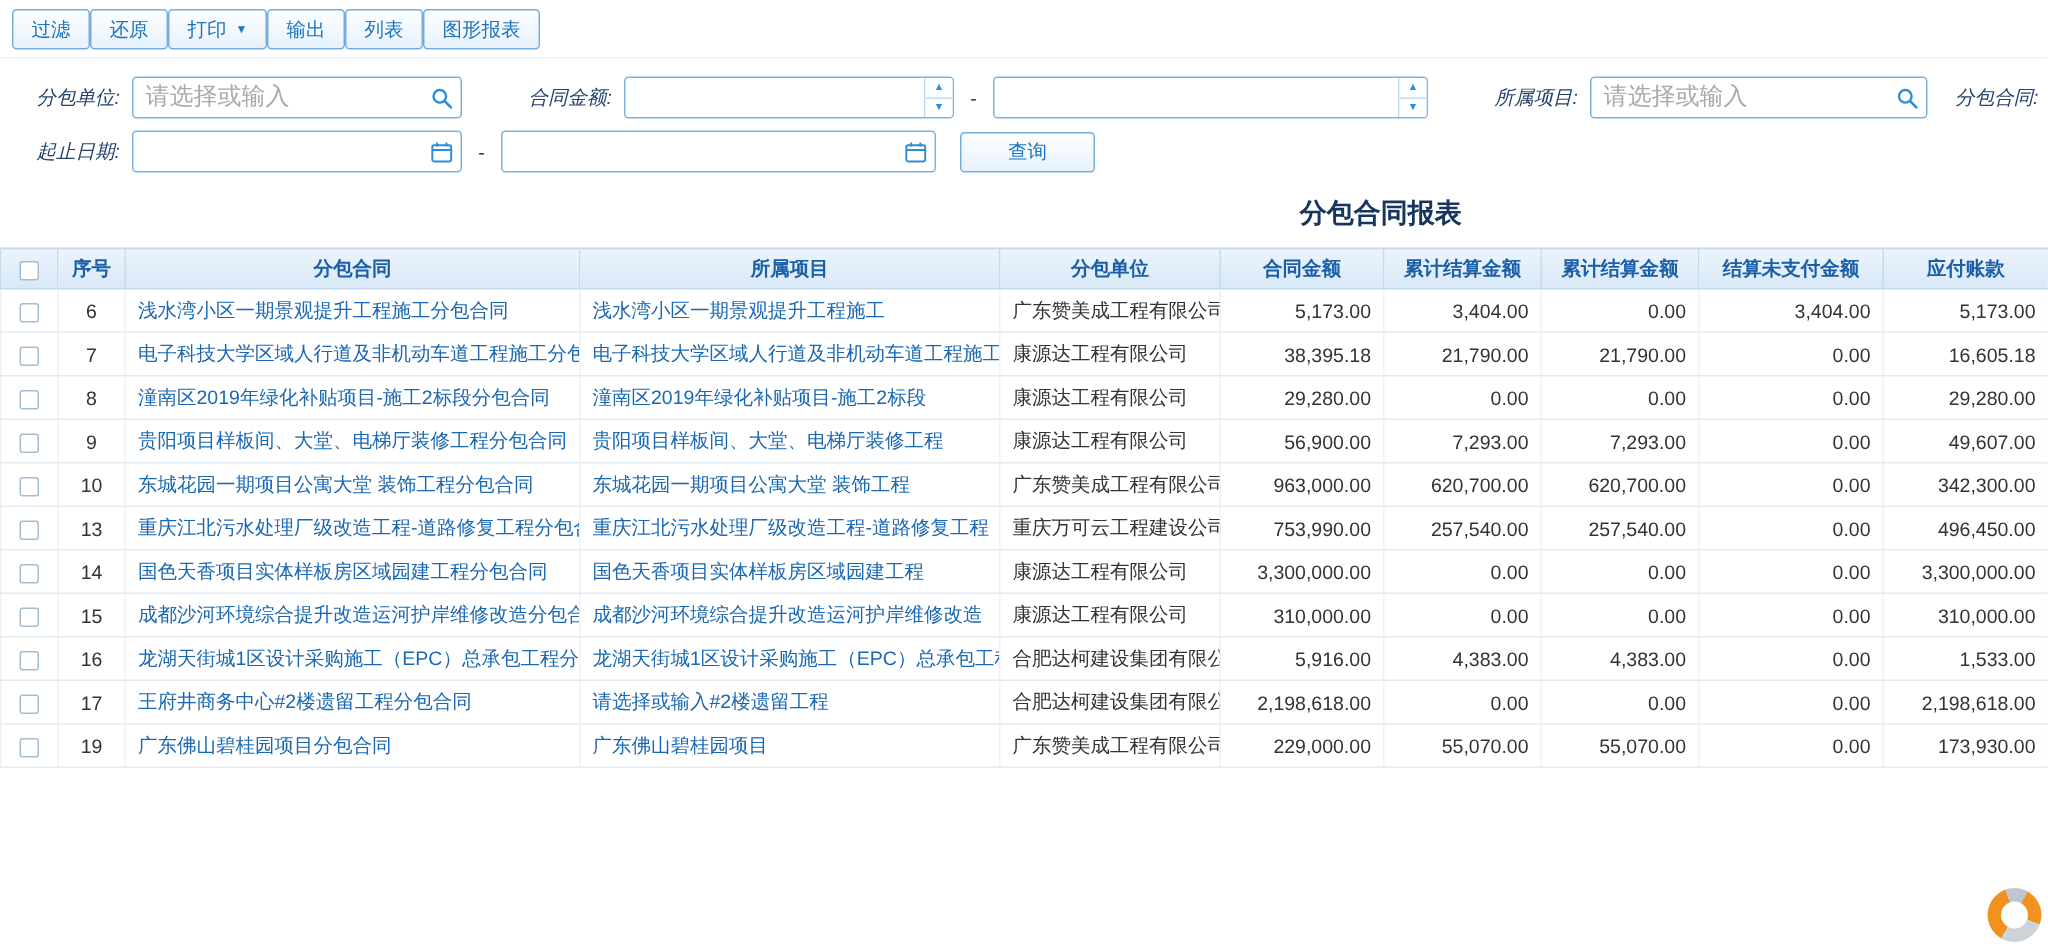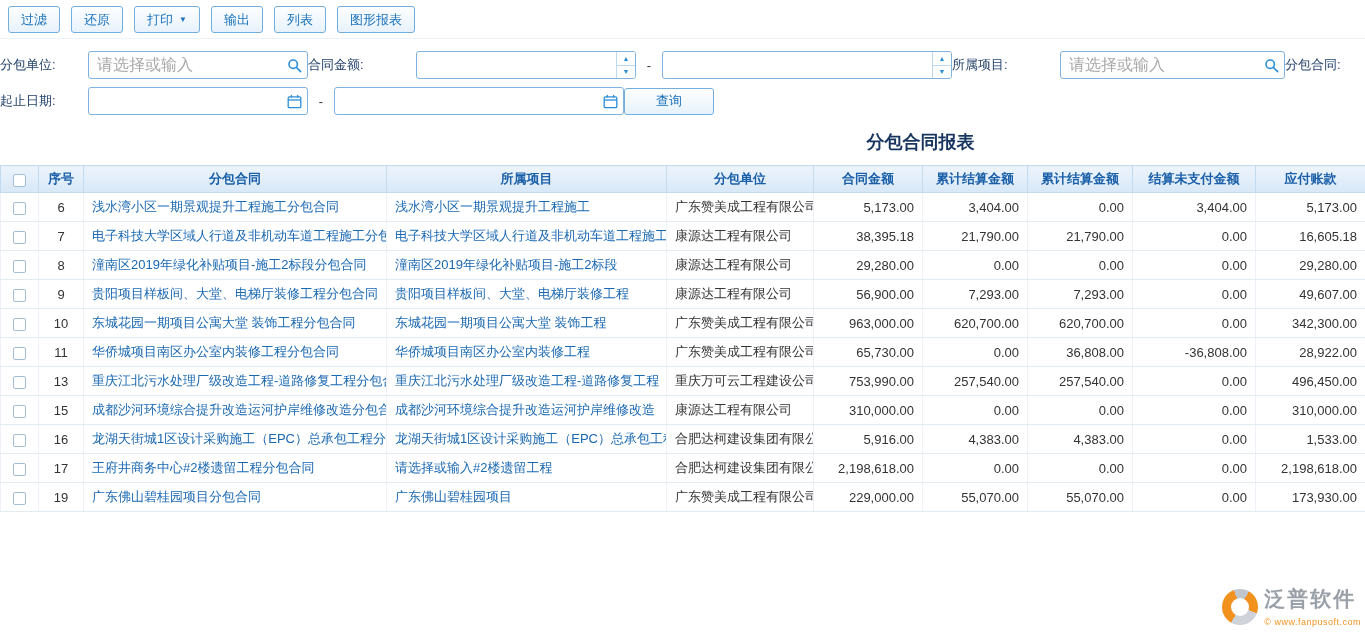--- a/index.html
+++ b/index.html
@@ -8,21 +8,21 @@
     font-family: "Liberation Sans", sans-serif;
     background: #ffffff;
     position: relative;
     font-size: 13px;
   }
 
   
   .toolbar {
     display: flex;
     align-items: center;
-    gap: 11px;
+    gap: 0;
     padding: 6px 8px 5px 8px;
     border-bottom: 1px solid #eef3f8;
   }
   .btn {
     background: linear-gradient(#fdfeff, #e7f2fc);
     border: 1px solid #74aede;
     color: #1b74bc;
     border-radius: 3px;
     height: 27px;
     padding: 0 12px;
@@ -32,21 +32,21 @@
     display: inline-flex;
     align-items: center;
     gap: 6px;
     white-space: nowrap;
   }
   .caret { font-size: 8px; line-height: 1; color: #1b74bc; }
 
   
   .filters { padding-top: 4px; }
   .frow { display: flex; align-items: center; height: 28px; margin: 8px 0; }
-  .flabel { width: 88px; flex: none; padding-right: 8px; color: #24426b; }
+  .flabel { width: 88px; flex: none; text-align: right; padding-right: 8px; color: #24426b; font-style: italic; }
   .flabel.mid { width: 108px; }
   .flabel.end { margin-left: auto; width: 80px; padding-right: 6px; }
   .input-wrap { position: relative; height: 28px; flex: none; }
   .w220 { width: 220px; } .w290 { width: 290px; } .w225 { width: 225px; }
   .input-wrap input {
     width: 100%; height: 100%;
     border: 1px solid #7fb3e0; border-radius: 3px;
     padding: 0 26px 0 8px; font-size: 16px; color: #555;
     font-family: "Liberation Sans", sans-serif;
     outline: none; background: #fff;
@@ -61,21 +61,21 @@
     position: absolute; right: 1px; top: 1px; bottom: 1px; width: 19px;
     border-left: 1px solid #bfd9ef; display: flex; flex-direction: column;
     background: #fdfeff; border-radius: 0 2px 2px 0;
   }
   .spinners i {
     flex: 1; display: flex; align-items: center; justify-content: center;
     font-size: 7px; color: #2a8fd8; font-style: normal; cursor: pointer; line-height: 1;
   }
   .spinners i.up { border-bottom: 1px solid #bfd9ef; }
   .dash { width: 26px; flex: none; text-align: center; color: #333; }
-  .search-btn { width: 90px; justify-content: center; }
+  .search-btn { width: 90px; justify-content: center; margin-left: 16px; }
 
   
   .page-title {
     text-align: center;
     font-size: 18px; font-weight: 700; color: #17355e;
     margin: 15px 0 11px 0;
     transform: translateX(238px);
   }
 
   
@@ -306,44 +306,44 @@
         <td class="c-link">东城花园一期项目公寓大堂 装饰工程</td>
         <td class="c-text">广东赞美成工程有限公司</td>
         <td class="c-num">963,000.00</td>
         <td class="c-num">620,700.00</td>
         <td class="c-num">620,700.00</td>
         <td class="c-num">0.00</td>
         <td class="c-num">342,300.00</td>
       </tr>
       <tr>
         <td class="c-check"><input type="checkbox" class="cb" style=""></td>
-        <td class="c-no">11</td>
-        <td class="c-link">华侨城项目南区办公室内装修工程分包合同</td>
-        <td class="c-link">华侨城项目南区办公室内装修工程</td>
-        <td class="c-text">广东赞美成工程有限公司</td>
-        <td class="c-num">65,730.00</td>
-        <td class="c-num">0.00</td>
-        <td class="c-num">36,808.00</td>
-        <td class="c-num">-36,808.00</td>
-        <td class="c-num">28,922.00</td>
-      </tr>
-      <tr>
-        <td class="c-check"><input type="checkbox" class="cb" style=""></td>
         <td class="c-no">13</td>
         <td class="c-link">重庆江北污水处理厂级改造工程-道路修复工程分包合同</td>
         <td class="c-link">重庆江北污水处理厂级改造工程-道路修复工程</td>
         <td class="c-text">重庆万可云工程建设公司</td>
         <td class="c-num">753,990.00</td>
         <td class="c-num">257,540.00</td>
         <td class="c-num">257,540.00</td>
         <td class="c-num">0.00</td>
         <td class="c-num">496,450.00</td>
       </tr>
       <tr>
         <td class="c-check"><input type="checkbox" class="cb" style=""></td>
+        <td class="c-no">14</td>
+        <td class="c-link">国色天香项目实体样板房区域园建工程分包合同</td>
+        <td class="c-link">国色天香项目实体样板房区域园建工程</td>
+        <td class="c-text">康源达工程有限公司</td>
+        <td class="c-num">3,300,000.00</td>
+        <td class="c-num">0.00</td>
+        <td class="c-num">0.00</td>
+        <td class="c-num">0.00</td>
+        <td class="c-num">3,300,000.00</td>
+      </tr>
+      <tr>
+        <td class="c-check"><input type="checkbox" class="cb" style=""></td>
         <td class="c-no">15</td>
         <td class="c-link">成都沙河环境综合提升改造运河护岸维修改造分包合同</td>
         <td class="c-link">成都沙河环境综合提升改造运河护岸维修改造</td>
         <td class="c-text">康源达工程有限公司</td>
         <td class="c-num">310,000.00</td>
         <td class="c-num">0.00</td>
         <td class="c-num">0.00</td>
         <td class="c-num">0.00</td>
         <td class="c-num">310,000.00</td>
       </tr>
@@ -381,17 +381,13 @@
         <td class="c-num">55,070.00</td>
         <td class="c-num">55,070.00</td>
         <td class="c-num">0.00</td>
         <td class="c-num">173,930.00</td>
       </tr>
     </tbody>
 </table>
 
 <div class="watermark">
   <span class="wm-logo"></span>
-  <span class="wm-text">
-    <b>泛普软件</b>
-    <i>© www.fanpusoft.com</i>
-  </span>
 </div>
 
 </body></html>

